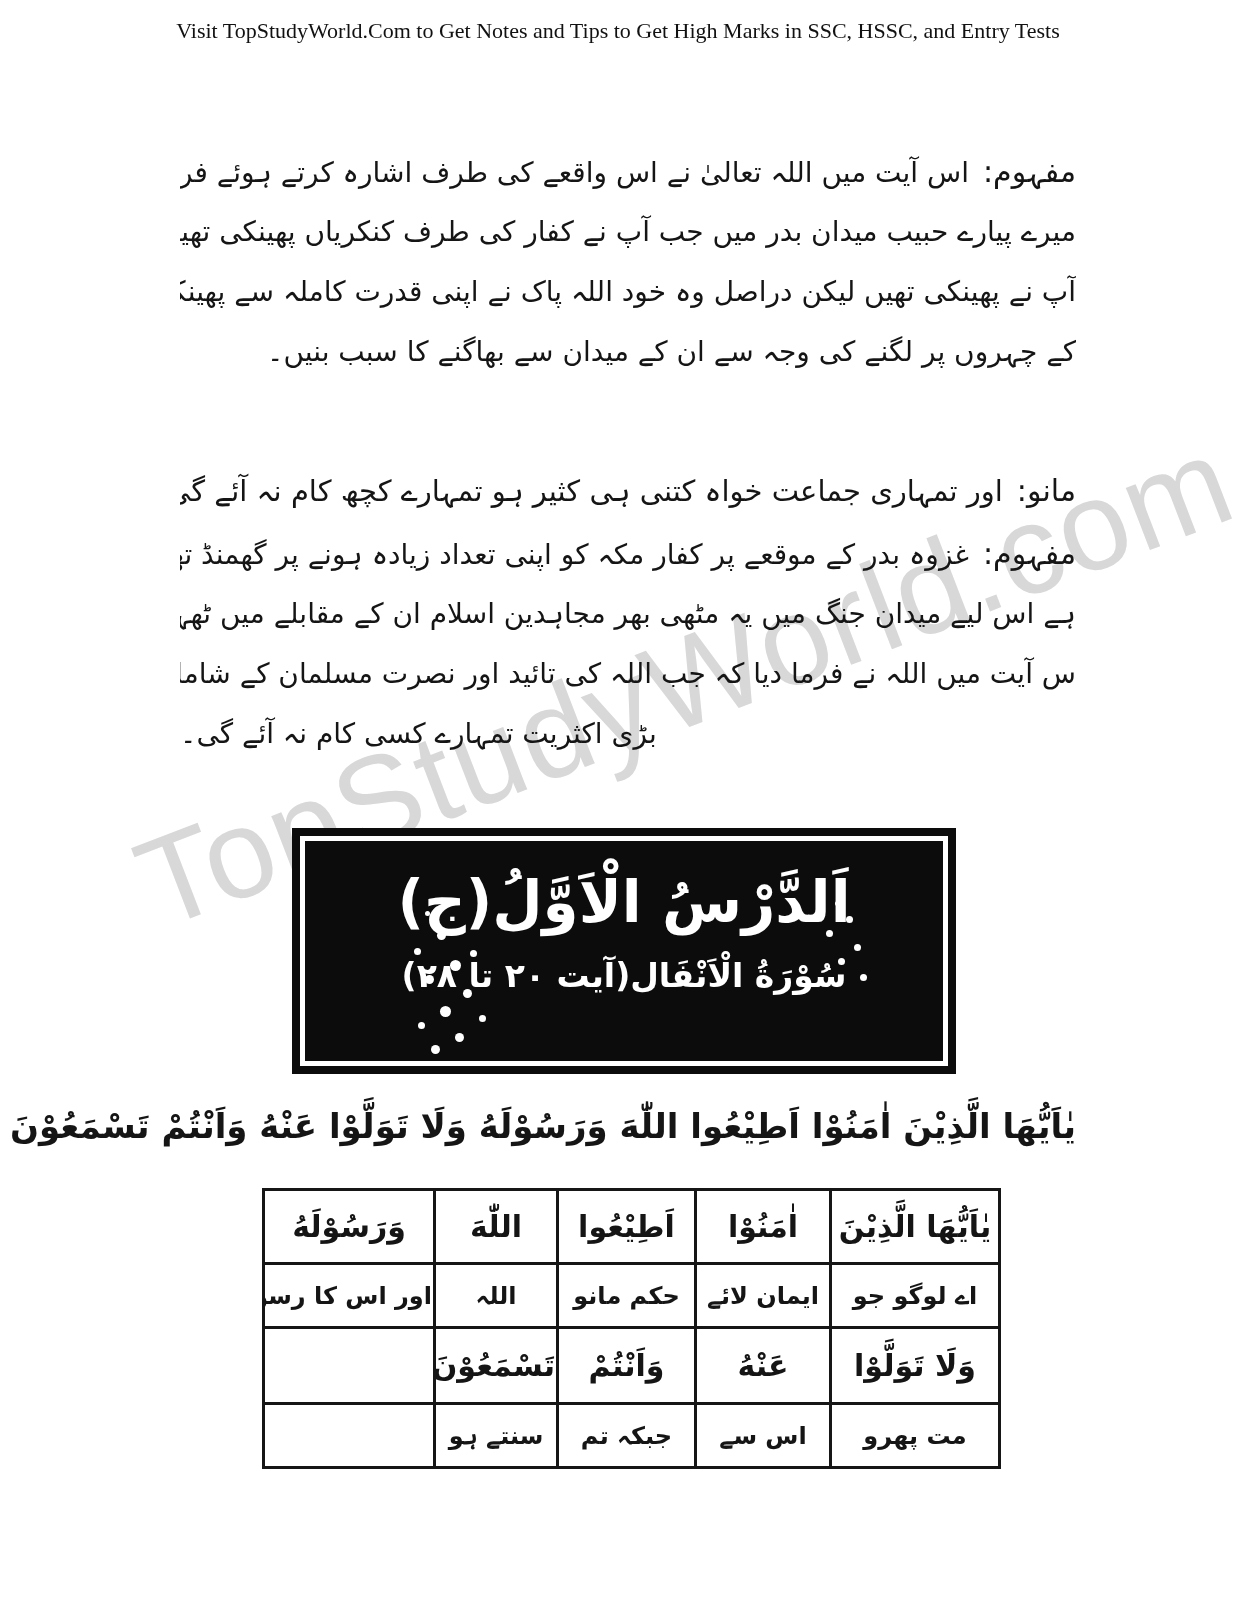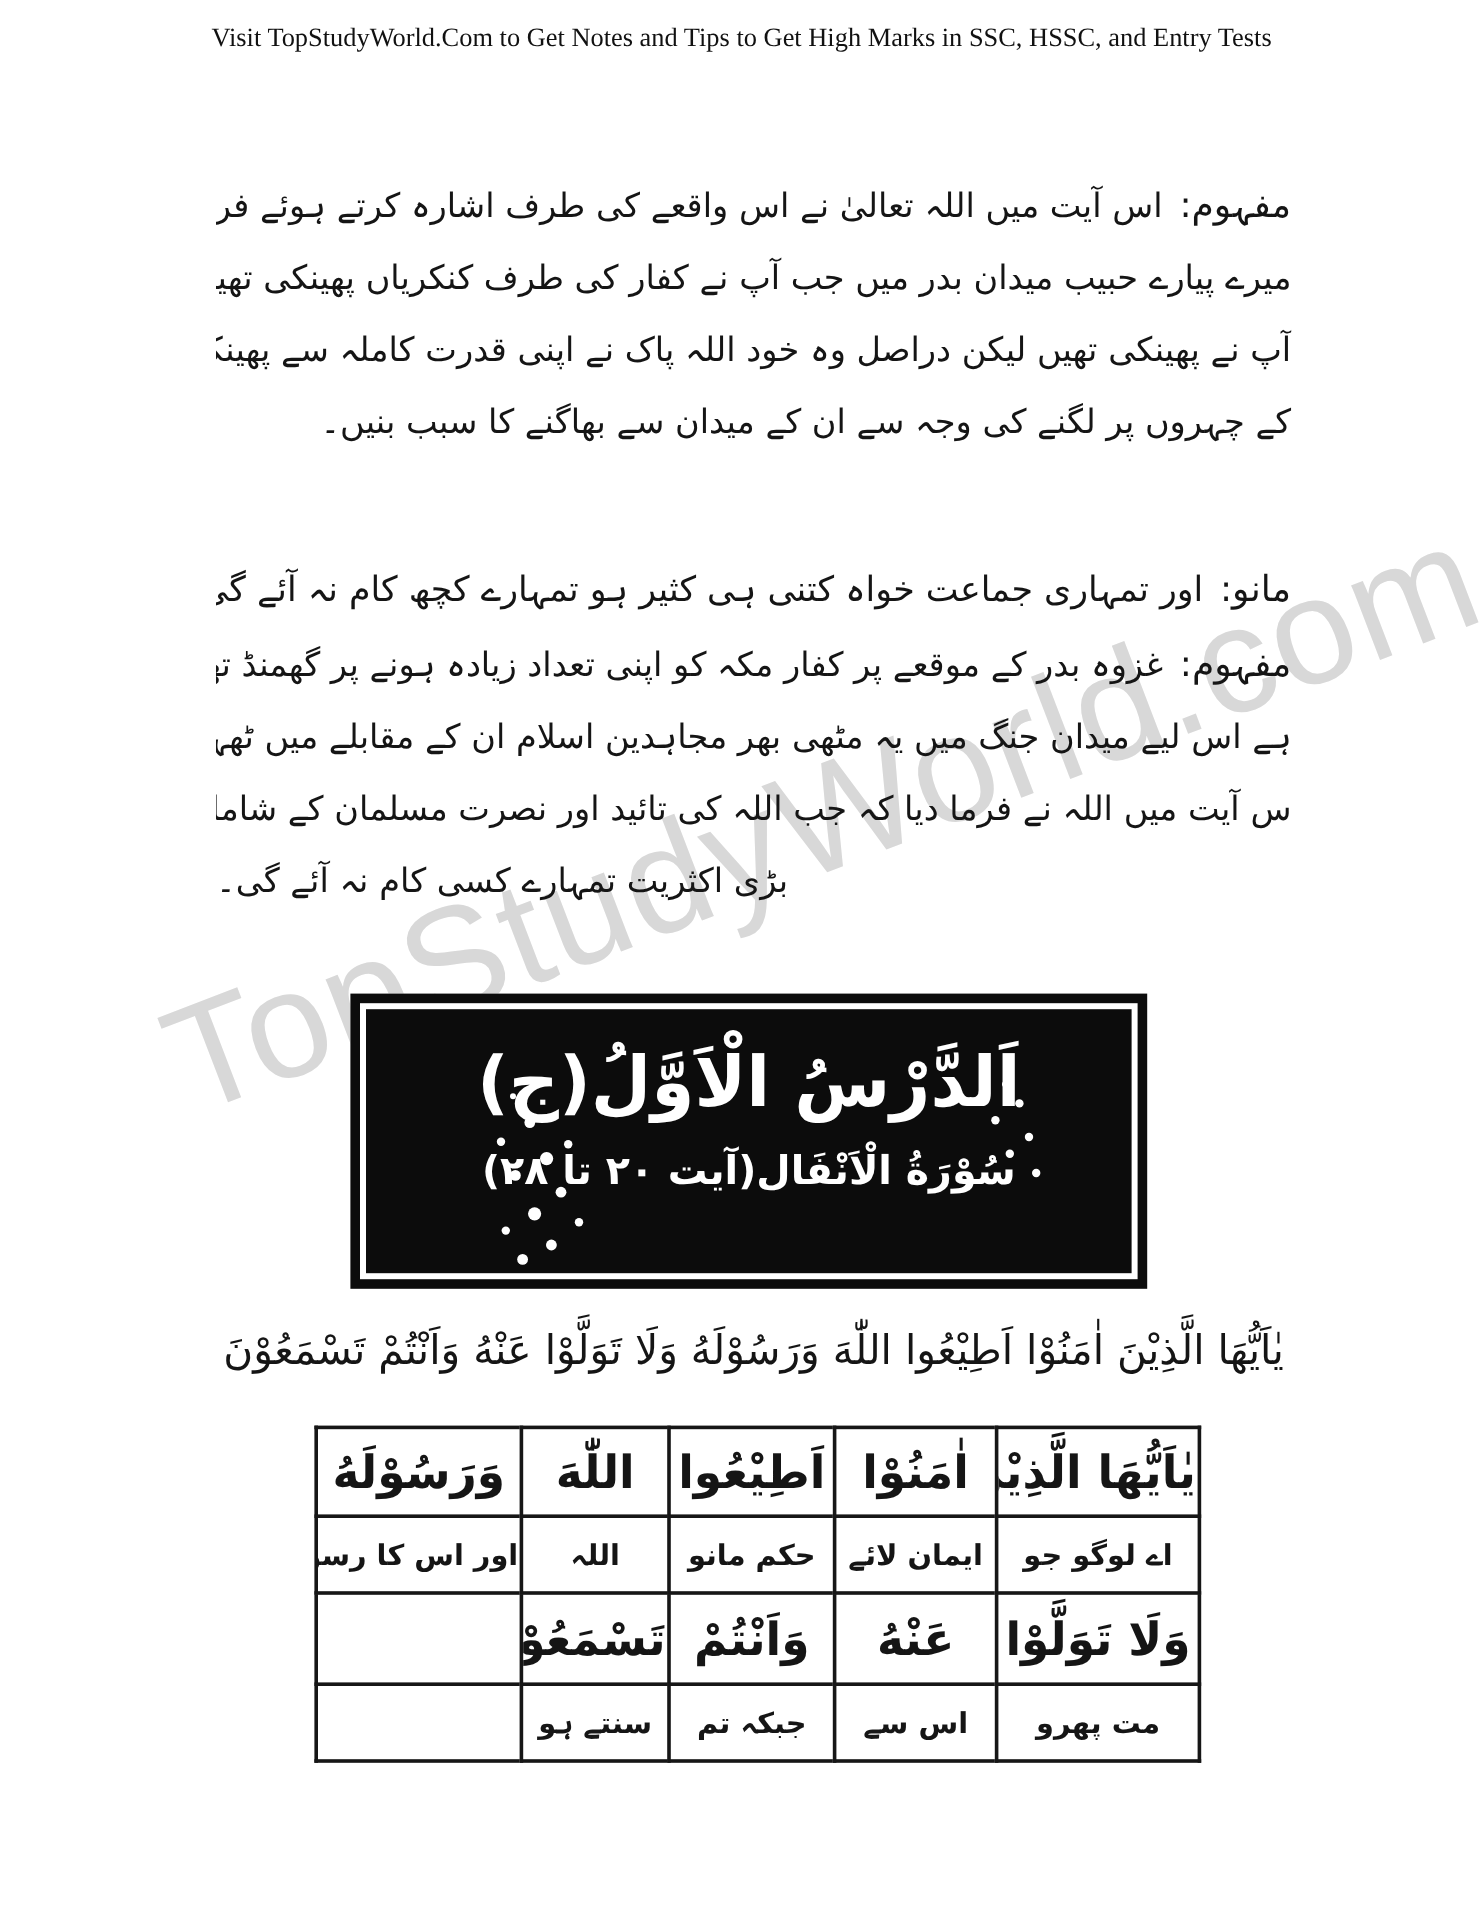--- a/index.html
+++ b/index.html
@@ -59,33 +59,33 @@
       -6px 112px 0 1px #fff,32px 124px 0 2px #fff,8px 136px 0 2px #fff,
       46px 40px 0 1px #fff,55px 105px 0 1px #fff;
   }
   .speckle.b { left:530px; top:60px;
     box-shadow:12px 16px 0 1px #fff,-8px 30px 0 1px #fff,20px 44px 0 1px #fff,
       4px 58px 0 1px #fff,26px 74px 0 1px #fff;
   }
   
   #verse2 {
     top:1086px; height:80px; line-height:80px; text-align:center;
-    font-size:34px; font-weight:normal; white-space:nowrap; overflow:visible;
+    font-size:34px; font-weight:bold; white-space:nowrap; overflow:visible;
   }
   
   .vocab {
     position:absolute; left:262px; top:1188px; width:736px; z-index:1;
     border-collapse:collapse; direction:rtl; table-layout:fixed;
     font-family:"DejaVu Sans", sans-serif;
   }
   .vocab td {
     border:3px solid #161616; text-align:center; vertical-align:middle;
     overflow:hidden; white-space:nowrap; background:transparent;
   }
-  .vocab tr.ar td { font-size:38px; font-weight:bold; }
+  .vocab tr.ar td { font-size:30px; font-weight:bold; }
   .vocab tr.ur td { font-size:24px; font-weight:bold; }
 </style>
 </head>
 <body>
 
 <div class="page">
 
   <div class="watermark">TopStudyWorld.com</div>
 
   <div class="promo">Visit TopStudyWorld.Com to Get Notes and Tips to Get High Marks in SSC, HSSC, and Entry Tests</div>

